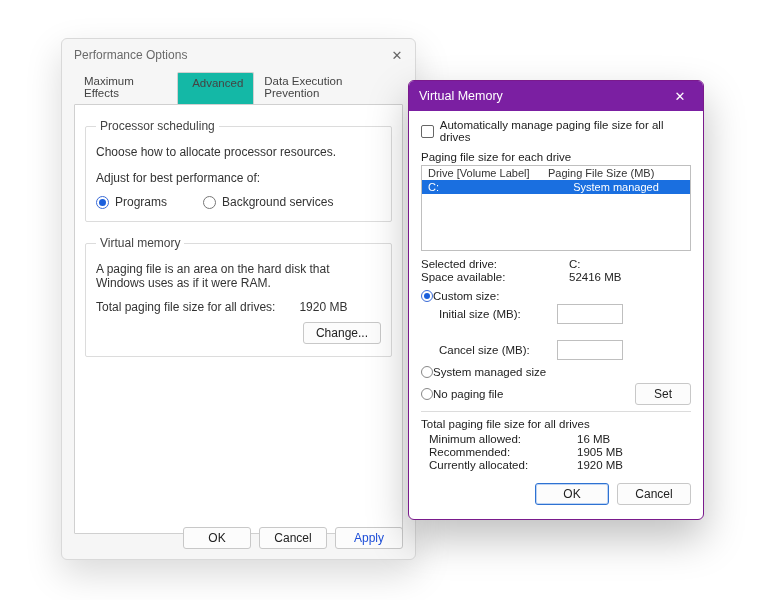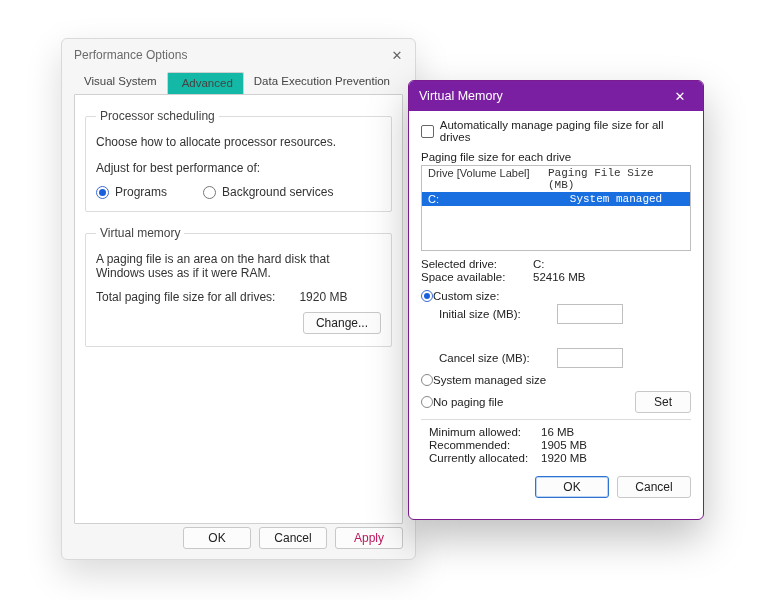--- a/index.html
+++ b/index.html
@@ -103,21 +103,21 @@
     min-width: 68px; height: 22px;
     padding: 0 12px;
     font-size: 12px;
     border: 1px solid #c8c8c8;
     background: #fcfcfc;
     border-radius: 3px;
     cursor: default;
     color: #222;
   }
   .btn.default { border-color: #2e72d2; box-shadow: 0 0 0 1px #bcd3f4 inset; }
-  .btn.disabled { color: #be185d; }
+  .btn.disabled { color: #1d4ed8; }
   .perf-footer {
     position: absolute;
     right: 12px; bottom: 10px;
     display: flex; gap: 8px;
   }
 
   
   #vm {
     left: 408px; top: 80px;
     width: 296px; height: 440px;
@@ -161,26 +161,26 @@
     height: 86px;
     background: #fff;
     font-size: 11px;
   }
   .drivelist .hdr, .drivelist .drrow {
     display: flex;
     padding: 1px 6px;
   }
   .drivelist .hdr { color: #333; }
   .drivelist .col1 { flex: 0 0 120px; }
-  .drivelist .col2 { flex: 1; font-family: Liberation Mono, monospace; }
+  .drivelist .col2 { flex: 1; }
   .drivelist .drrow.selected {
     background: #1a6fe0; color: #fff;
   }
   .section-label { margin: 8px 0 2px 0; }
-  .kv2 { display: flex; margin: 1px 0; }
+  .kv2 { display: flex; margin: 1px 0; gap: 36px; }
   .kv2 .k { flex: 0 0 112px; }
   .kv2 .v { flex: 1; }
   .radio2 {
     display: inline-flex; align-items: center; cursor: default;
   }
   .radio2 .dot {
     width: 12px; height: 12px;
     border: 1px solid #3a6bd7;
     border-radius: 50%; background: #fff;
     display: inline-flex; align-items: center; justify-content: center;
@@ -190,41 +190,41 @@
     background: #1a5fdc; border-radius: 50%;
   }
   .radio2.unselected .dot { border-color: #888; }
   .sizeinput {
     width: 66px; height: 20px;
     border: 1px solid #bfbfbf;
     background: #fff;
     padding: 0 4px;
     font-size: 11.5px;
   }
-  .sizeblock { display: flex; flex-direction: column; gap: 20px; margin: 2px 0 6px 18px; }
+  .sizeblock { display: flex; flex-direction: column; gap: 12px; margin: 2px 0 6px 18px; }
   .sizeblock .line { display: flex; align-items: center; }
   .sizeblock .line .lbl { flex: 0 0 118px; }
   .setrow { display: flex; align-items: center; justify-content: space-between; margin: 3px 0 6px 0; }
   hr.sep { border: none; border-top: 1px solid #dcdcdc; margin: 6px 0; }
   .vm-footer {
     display: flex; gap: 8px; justify-content: flex-end;
     margin-top: 12px;
   }
 </style>
 </head>
 <body>
 
 <div id="perf" class="window">
   <div class="titlebar">
     <span class="title">Performance Options</span>
     <span class="close">✕</span>
   </div>
 
   <div class="tabs">
-    <div class="tab">Visual System</div>
+    <div class="tab">Maximum Effects</div>
     <div class="tab active">Advanced</div>
     <div class="tab">Data Execution Prevention</div>
   </div>
 
   <div class="tabpanel">
     <fieldset class="group">
       <legend>Processor scheduling</legend>
       <div class="row">Choose how to allocate processor resources.</div>
       <div class="row" style="margin-top:12px">Adjust for best performance of:</div>
       <div class="radio-row">
@@ -322,20 +322,21 @@
     <div class="setrow">
       <span class="radio2 unselected">
         <span class="dot"></span>
         <span>No paging file</span>
       </span>
       <span class="btn" style="min-width:56px">Set</span>
     </div>
 
     <hr class="sep">
 
+    <div>Total paging file size for all drives</div>
     <div class="kv2" style="margin-top:3px; margin-left:8px">
       <span class="k">Minimum allowed:</span>
       <span class="v">16 MB</span>
     </div>
     <div class="kv2" style="margin-left:8px">
       <span class="k">Recommended:</span>
       <span class="v">1905 MB</span>
     </div>
     <div class="kv2" style="margin-left:8px">
       <span class="k">Currently allocated:</span>

